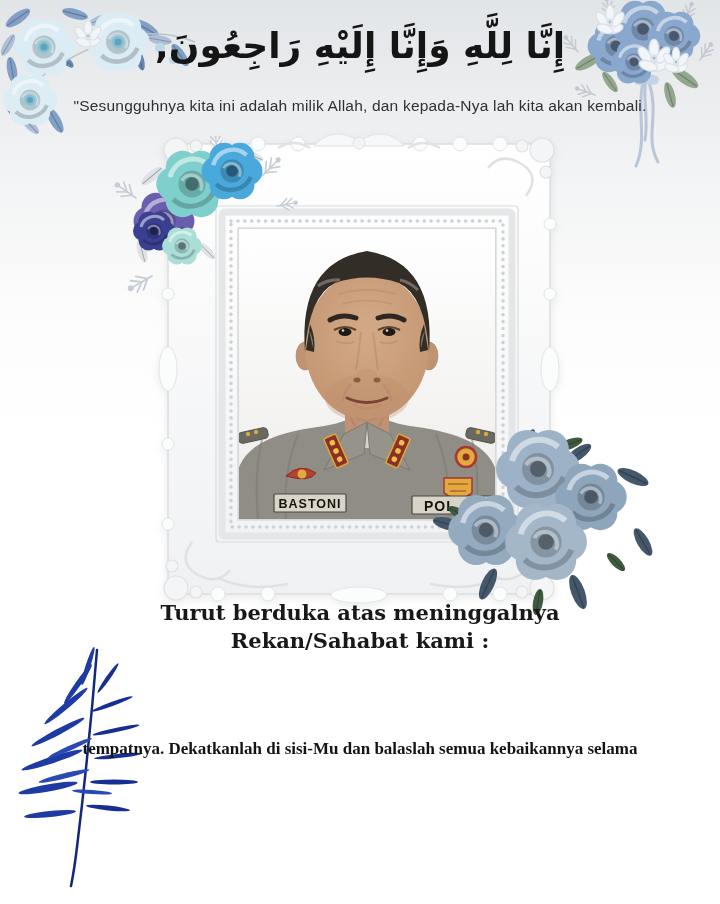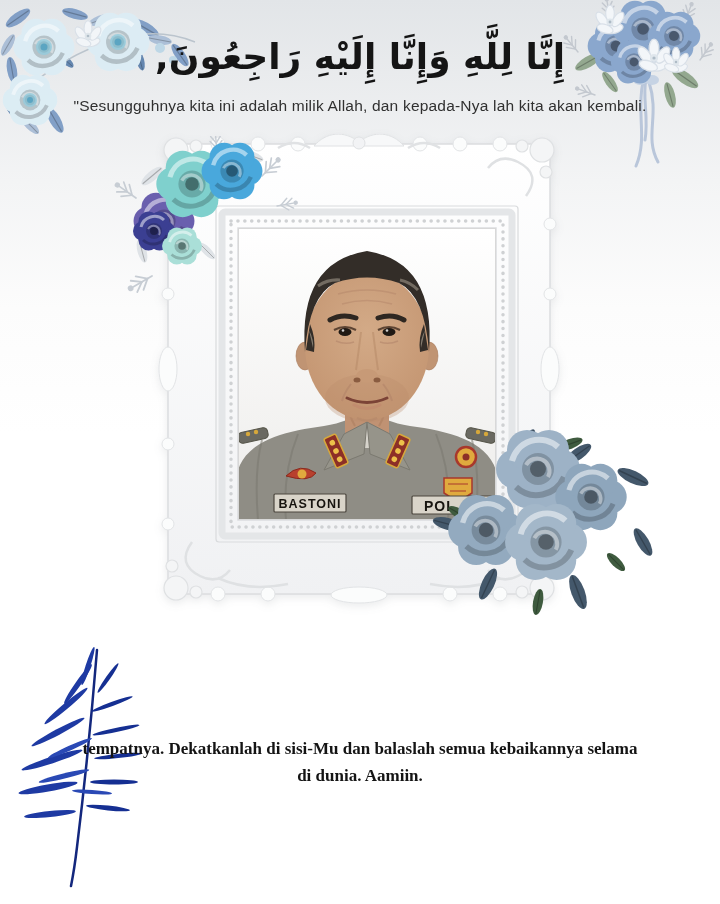--- a/index.html
+++ b/index.html
@@ -2,21 +2,21 @@
 <html><head>
 <meta charset="utf-8">
 <style>
   html,body{margin:0;padding:0;}
   body{width:720px;height:904px;overflow:hidden;background:#fff;}
   .canvas{position:relative;width:720px;height:904px;
     background:linear-gradient(180deg,#e2e5e8 0%,#e9ebed 8%,#f3f4f5 20%,#fcfcfc 34%,#ffffff 48%,#ffffff 100%);
     font-family:"Liberation Sans",sans-serif;}
   .abs{position:absolute;}
   .ctr{left:0;right:0;text-align:center;}
-  .arabic{top:36px;font-family:"DejaVu Sans",sans-serif;font-size:36px;font-weight:700;color:#151515;direction:rtl;z-index:5;}
+  .arabic{top:25px;font-family:"DejaVu Sans",sans-serif;font-size:36px;font-weight:700;color:#151515;direction:rtl;z-index:5;}
   .quote{top:97px;font-size:15.5px;font-weight:500;color:#303030;letter-spacing:.2px;z-index:5;}
   .condolence{top:599px;font-family:"DejaVu Serif","Liberation Serif",serif;font-weight:700;font-size:21px;line-height:28px;color:#181818;z-index:5;}
   .deceased{top:662px;z-index:5;}
   .deceased .inner{display:inline-block;font-size:41px;font-weight:800;letter-spacing:-.5px;color:#101010;transform:scaleX(.84);transform-origin:center;white-space:nowrap;}
   .prayer{top:736px;font-family:"Liberation Serif",serif;font-weight:700;font-size:17px;line-height:26.5px;color:#141414;z-index:5;}
   svg{display:block;}
   .frame-svg{filter:drop-shadow(0 3px 4px rgba(60,70,80,.10));}
 </style>
 </head>
 <body>
@@ -382,20 +382,23 @@
     <g color="#2a49b5">
       <use href="#blade" transform="translate(70,116) rotate(-24) scale(1.2,.8)"></use>
       <use href="#blade" transform="translate(64,144) rotate(-14) scale(1.3,.9)"></use>
       <use href="#blade" transform="translate(92,160) rotate(4) scale(1.0,.7)"></use>
     </g>
   </svg>
 
   <div class="abs ctr arabic">إِنَّا لِلَّهِ وَإِنَّا إِلَيْهِ رَاجِعُونَ,</div>
   <div class="abs ctr quote">"Sesungguhnya kita ini adalah milik Allah, dan kepada-Nya lah kita akan kembali.</div>
 
+  <div class="abs ctr condolence">
+    <div>Turut berduka atas meninggalnya</div>
+    <div>Rekan/Sahabat kami :</div>
+  </div>
 
 
   <div class="abs ctr prayer">
     <div>tempatnya. Dekatkanlah di sisi-Mu dan balaslah semua kebaikannya selama</div>
-    <div>di dunia. Aamiin.</div>
   </div>
 
 </div>
 
 </body></html>

